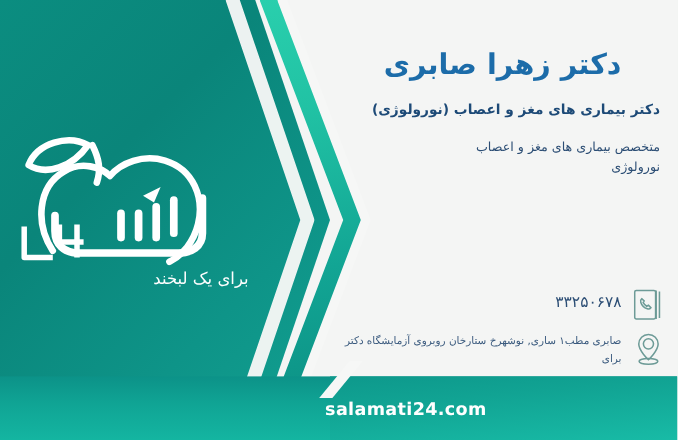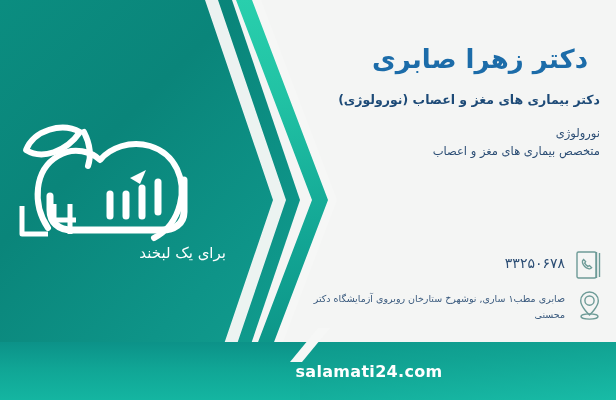--- a/index.html
+++ b/index.html
@@ -71,23 +71,23 @@
   }
 
   
   .content {
     position:absolute;
     top:0; right:0;
     width:326px; height:400px;
   }
   .doctor-name {
     position:absolute;
-    top:44px; right:28px;
+    top:44px; right:12px;
     width:294px;
-    text-align:right;
+    text-align:center;
     color:#1c6ca9;
     font-size:26px;
     font-weight:700;
     direction:rtl;
     line-height:1.2;
   }
   .specialty-main {
     position:absolute;
     top:92px; right:16px;
     width:294px;
@@ -110,20 +110,21 @@
 
   
   .contact-row {
     position:absolute;
     right:12px;
     display:flex;
     align-items:flex-start;
     justify-content:flex-end;
     gap:9px;
     direction:rtl;
+    margin-top:12px;
   }
   .row-phone { top:248px; width:300px; }
   .row-addr  { top:288px; width:300px; }
 
   .c-icon {
     flex:0 0 auto;
     width:30px; height:34px;
     display:flex; align-items:center; justify-content:center;
     color:#5f8f8c;
   }
@@ -225,22 +226,22 @@
     <div class="logo-url">www.salamati24.com</div>
   </div>
 
   <div class="content">
 
     <div class="doctor-name">دکتر زهرا صابری</div>
 
     <div class="specialty-main">دکتر بیماری های مغز و اعصاب (نورولوژی)</div>
 
     <div class="specialty-sub">
+      <div>متخصص بیماری های مغز و اعصاب</div>
       <div>نورولوژی</div>
-      <div>متخصص بیماری های مغز و اعصاب</div>
     </div>
 
     <div class="contact-row row-phone">
       <span class="c-icon">
         <svg width="26" height="30" viewBox="0 0 26 30" fill="none" stroke="#6d9b97" stroke-width="1.4">
           <rect x="1" y="2" width="19" height="26" rx="1.5"></rect>
           <line x1="20.5" y1="2" x2="20.5" y2="28"></line>
           <line x1="23.5" y1="3" x2="23.5" y2="27"></line>
           <path d="M7.5 9.5 c0 0 -1.6 1.2 -1 3.2 c.8 2.6 3.4 5.2 6 6 c2 .6 3.2 -1 3.2 -1
                    l-2.2 -2.2 l-1.6 .9 c-1.2 -.7 -2.5 -2 -3.2 -3.2 l.9 -1.6 z"></path>
@@ -253,21 +254,21 @@
       <span class="c-icon">
         <svg width="27" height="32" viewBox="0 0 27 32" fill="none" stroke="#6d9b97" stroke-width="1.4">
           <path d="M13.5 3 C8.6 3 4.7 6.9 4.7 11.8 C4.7 18 13.5 26 13.5 26
                    C13.5 26 22.3 18 22.3 11.8 C22.3 6.9 18.4 3 13.5 3 Z"></path>
           <circle cx="13.5" cy="11.6" r="4.6"></circle>
           <ellipse cx="13.5" cy="27.5" rx="8.5" ry="2.6"></ellipse>
         </svg>
       </span>
       <span class="c-text addr-text">
         <span>صابری مطب۱ ساری, نوشهرخ ستارخان روبروی  آزمایشگاه دکتر</span><br>
-        <span>محسنی</span>
+        <span>برای</span>
       </span>
     </div>
 
   </div>
 
   <div class="bottom-bar"></div>
   <div class="bottom-bar-inner"></div>
   <div class="bar-notch"></div>
   <div class="site-url">salamati24.com</div>
 

